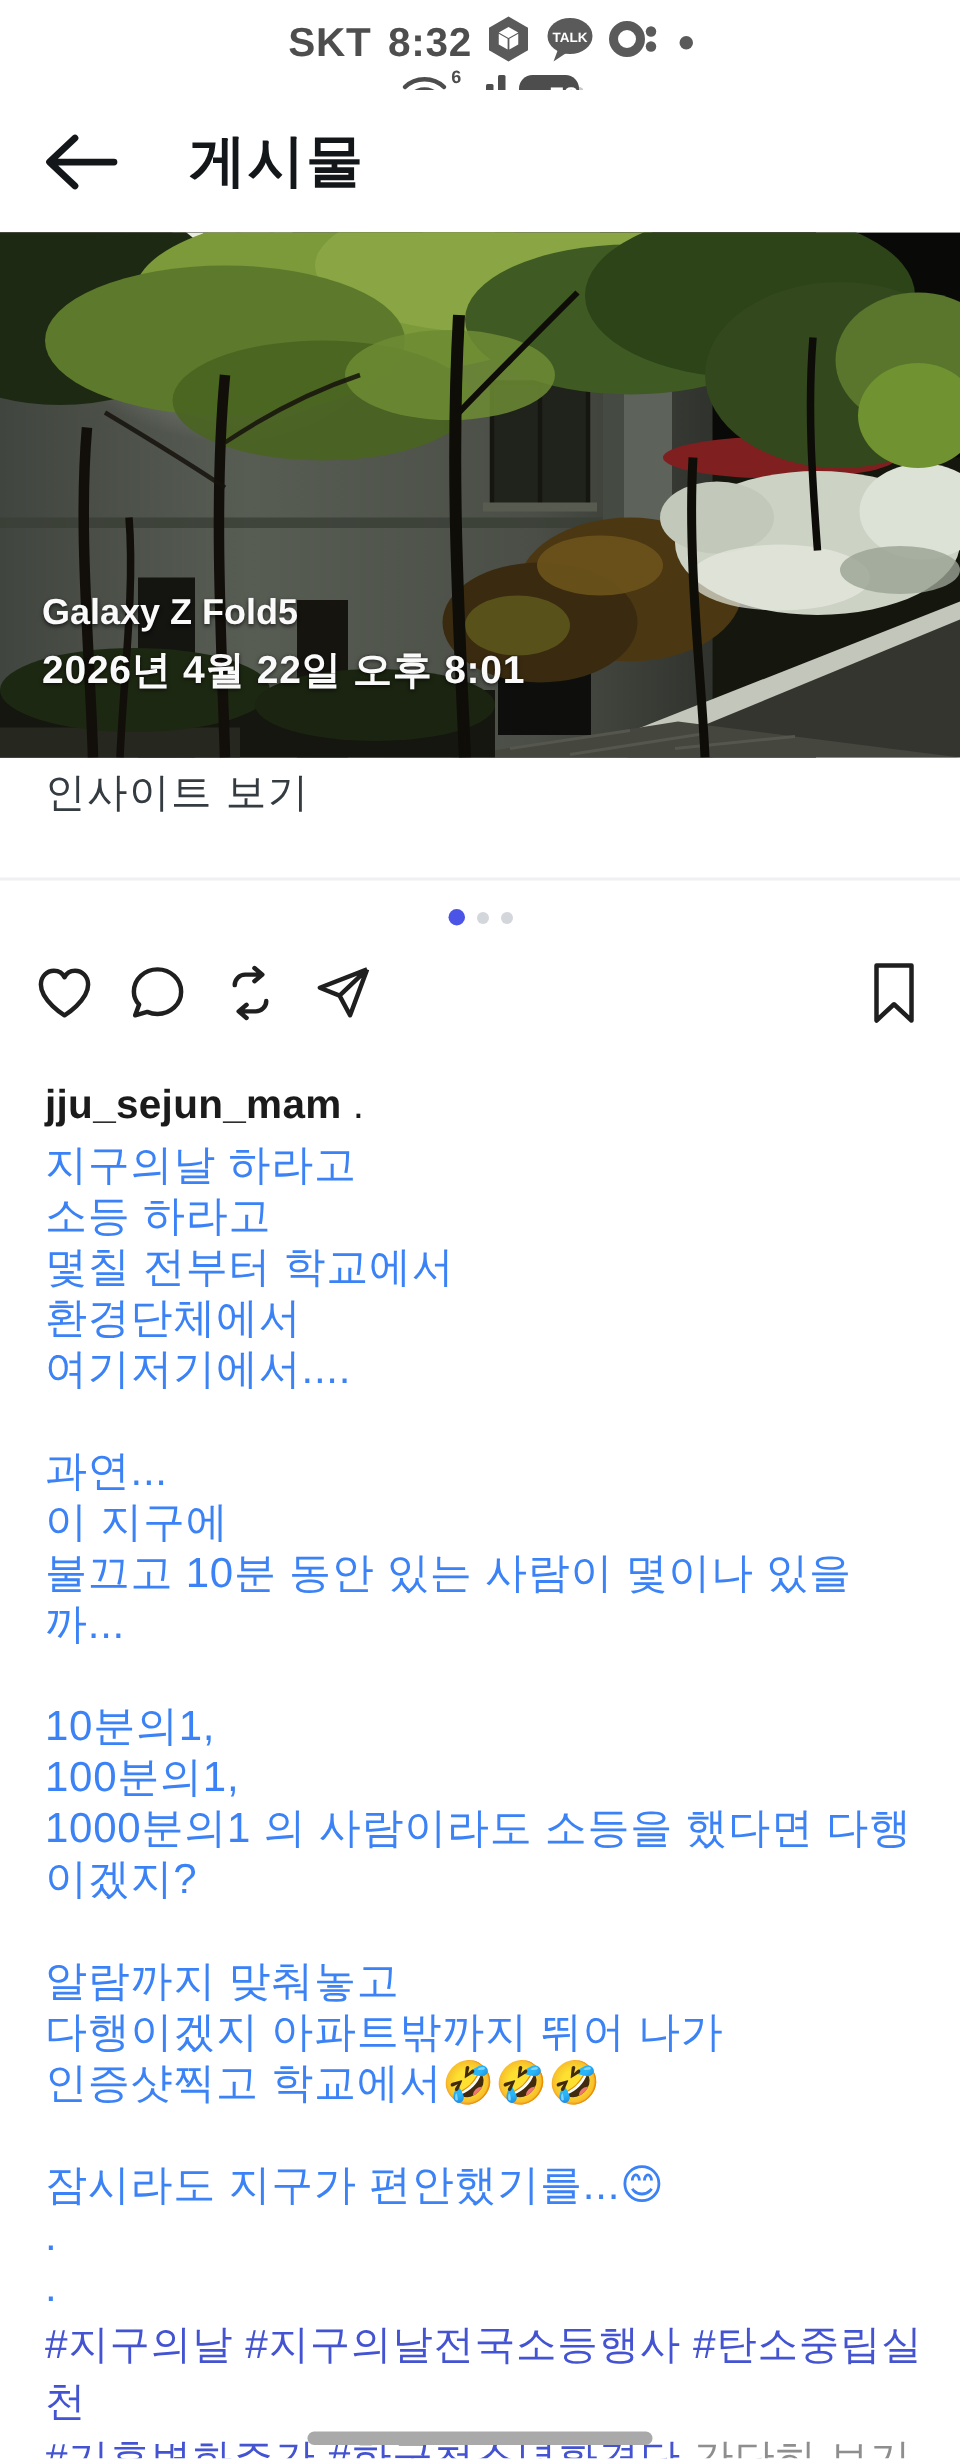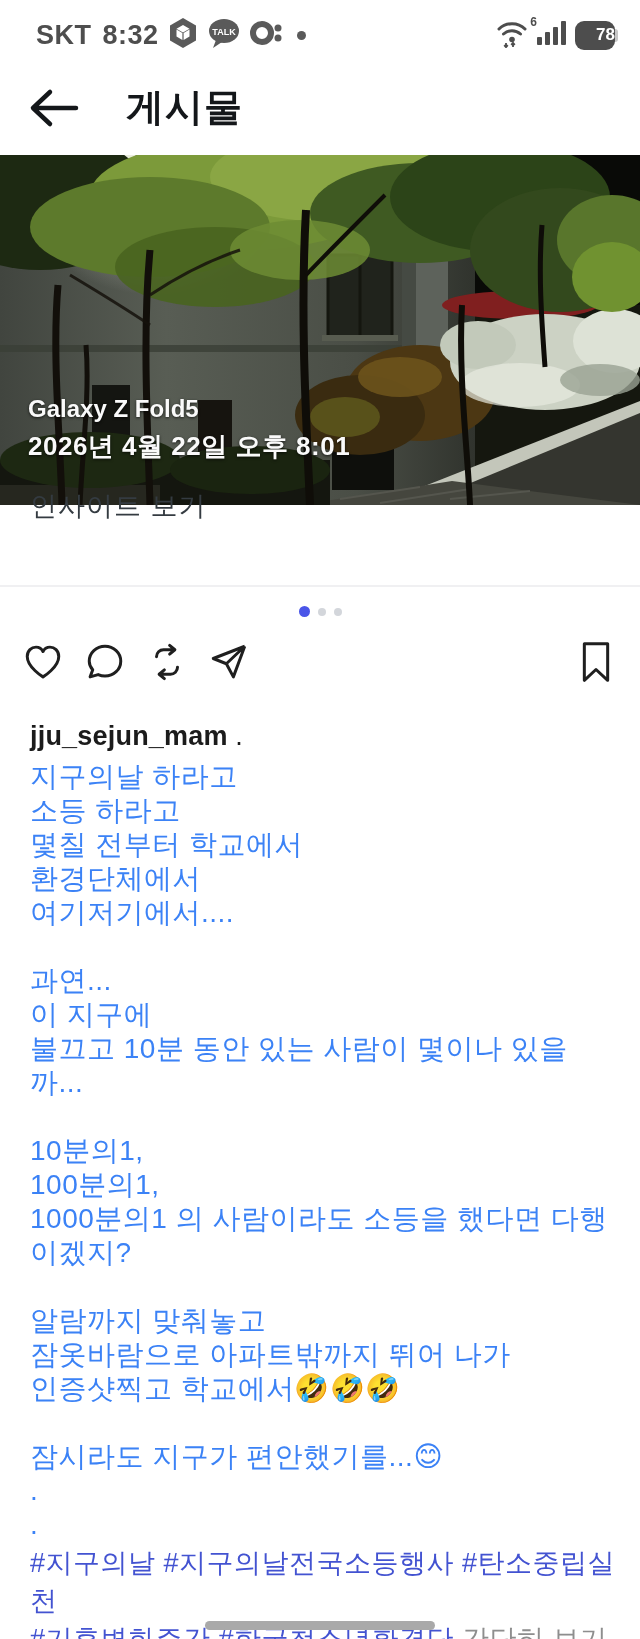--- a/index.html
+++ b/index.html
@@ -2,21 +2,21 @@
 <html><head>
 <meta charset="utf-8">
 <style>
   * { margin:0; padding:0; box-sizing:border-box; }
   html,body { background:#ffffff; }
   body { font-family:"Liberation Sans","DejaVu Sans",sans-serif; }
   .screen { position:relative; width:640px; height:1639px; background:#ffffff; overflow:hidden; }
 
   
   .status-bar { position:absolute; top:0; left:0; width:640px; height:60px;
-    display:flex; align-items:center; justify-content:space-between; padding:10px 22px 0 36px; }
+    display:flex; align-items:center; justify-content:space-between; padding:10px 22px 0 36px;flex-direction:column; }
   .sb-left { display:flex; align-items:center; gap:9px; color:#4e4e4e; }
   .sb-carrier, .sb-time { font-size:27px; font-weight:600; letter-spacing:0.5px; color:#4e4e4e; }
   .sb-time { margin-left:2px; }
   .sb-dot { width:9px; height:9px; border-radius:50%; background:#5a5a5a; margin-left:4px; }
   .sb-right { display:flex; align-items:center; gap:8px; }
   .battery { position:relative; width:40px; height:29px; background:#4d4d4d; border-radius:9px;
     display:flex; align-items:center; justify-content:flex-end; }
   .battery span { color:#ffffff; font-size:17px; font-weight:700; }
   .battery-nub { width:5px; height:13px; background:#c7c7c7; border-radius:0 3px 3px 0; margin-left:-2px; }
   .wifi-gen { position:absolute; top:-3px; right:-8px; font-size:12px; font-weight:700; color:#4d4d4d; }
@@ -27,21 +27,21 @@
   .back-button { border:none; background:transparent; margin-left:26px; cursor:pointer; width:56px; height:48px; }
   .page-title { font-size:38px; font-weight:700; color:#14171a; margin-left:44px; letter-spacing:1px; }
 
   
   .photo { position:absolute; top:155px; left:0; width:544px; height:350px; background:#15170f; }
   .watermark { position:absolute; left:28px; top:240px; color:#fafafa; text-shadow:0 1px 3px rgba(0,0,0,.7); }
   .wm-device { font-size:24px; font-weight:700; }
   .wm-date { font-size:26px; font-weight:700; margin-top:6px; letter-spacing:0.5px; }
 
   
-  .insights { position:absolute; top:488px; left:30px; font-size:27px; color:#343b41; letter-spacing:1px; cursor:pointer; }
+  .insights { position:absolute; top:510px; left:30px; font-size:27px; color:#343b41; letter-spacing:1px; cursor:pointer; }
   .divider { position:absolute; top:585px; left:0; width:640px; height:2px; background:#f0f0f2; }
   .dots { position:absolute; top:606px; left:0; width:640px; display:flex; justify-content:center; align-items:center; gap:8px; }
   .dot { width:8px; height:8px; border-radius:50%; background:#d3d6db; }
   .dot.active { width:11px; height:11px; }
 
   
   .actions { position:absolute; top:638px; left:0; width:640px; height:48px; padding:0 22px;
     display:flex; align-items:center; }
   .action-btn { border:none; background:transparent; padding:0; margin-right:20px; cursor:pointer; width:42px; height:46px; }
   .action-btn.bookmark { margin-right:0; margin-left:auto; }
@@ -268,21 +268,21 @@
         <div class="cap-line">&nbsp;</div>
         <div class="cap-line">과연...</div>
         <div class="cap-line">이 지구에</div>
         <div class="cap-line">불끄고 10분 동안 있는 사람이 몇이나 있을까...</div>
         <div class="cap-line">&nbsp;</div>
         <div class="cap-line">10분의1,</div>
         <div class="cap-line">100분의1,</div>
         <div class="cap-line">1000분의1 의 사람이라도 소등을 했다면 다행이겠지?</div>
         <div class="cap-line">&nbsp;</div>
         <div class="cap-line">알람까지 맞춰놓고</div>
-        <div class="cap-line">잠옷바람으로 아파트밖까지 뛰어 나가</div>
+        <div class="cap-line">다행이겠지 아파트밖까지 뛰어 나가</div>
         <div class="cap-line">인증샷찍고 학교에서🤣🤣🤣</div>
         <div class="cap-line">&nbsp;</div>
         <div class="cap-line">잠시라도 지구가 편안했기를...😊</div>
         <div class="cap-line">.</div>
         <div class="cap-line">.</div>
       </div>
     <div class="hashtags">
       <div class="tag-line">
         <span class="tag-text" style="color: rgb(67, 83, 209);">#지구의날 #지구의날전국소등행사 #탄소중립실천</span>
       </div>

